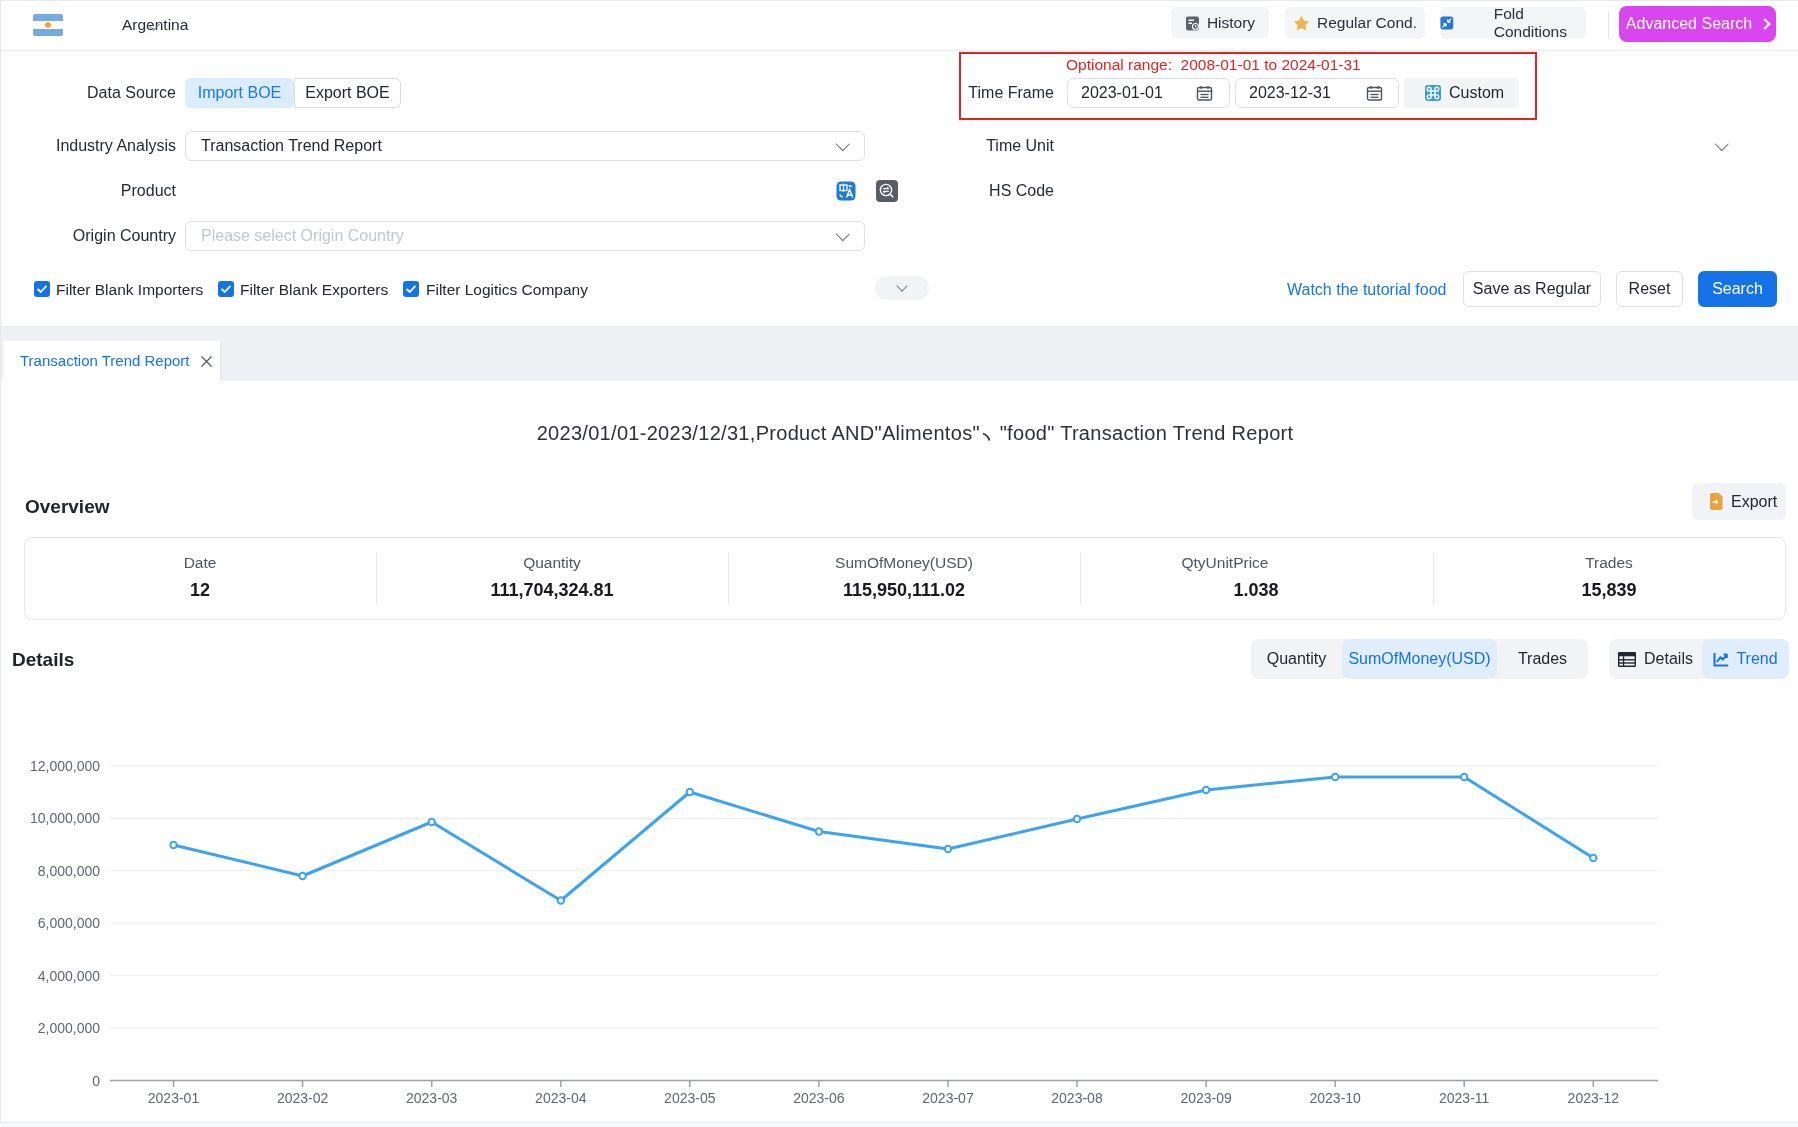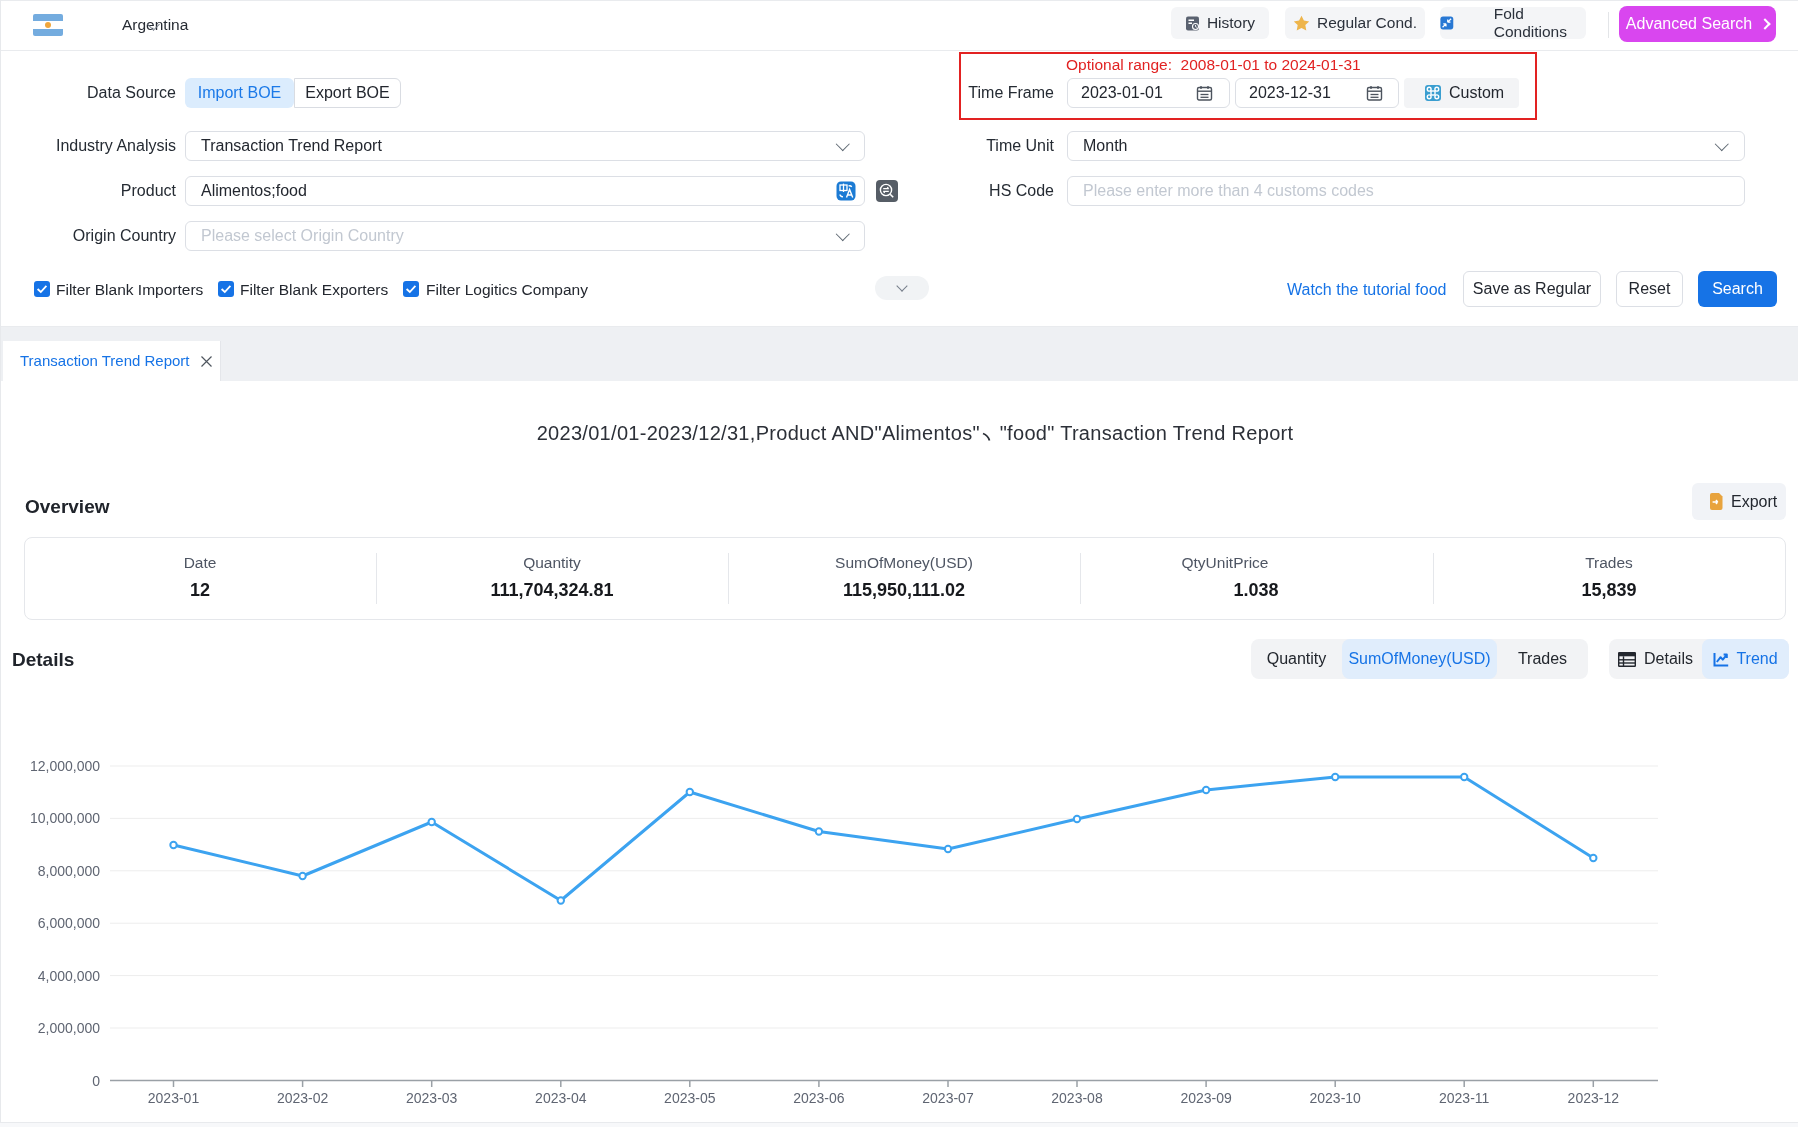--- a/index.html
+++ b/index.html
@@ -92,21 +92,20 @@
 
     <div class="flabel" style="left:0; top:33px; width:176px;">Data Source</div>
     <div class="abs" style="left:185px; top:27px; width:109px; height:30px; background:#dbecfd; border-radius:6px; color:#1b79e8; font-size:16px; display:flex; align-items:center; justify-content:center;">Import BOE</div>
     <div class="abs" style="left:294px; top:27px; width:107px; height:30px; background:#fff; border:1px solid #d9dce2; border-radius:0 6px 6px 0; color:#22262e; font-size:16px; display:flex; align-items:center; justify-content:center;">Export BOE</div>
 
     <div class="flabel" style="left:0; top:86px; width:176px;">Industry Analysis</div>
     <div class="finput" style="left:185px; top:80px; width:680px;">Transaction Trend Report</div>
     <span class="selchev" style="left:838px; top:88px;"></span>
 
     <div class="flabel" style="left:0; top:131px; width:176px;">Product</div>
-    <div class="finput" style="left:185px; top:125px; width:680px;">Alimentos;food</div>
     <svg class="abs" style="left:836px; top:130px;" width="20" height="20" viewBox="0 0 20 20">
       <rect x="0.5" y="0.5" width="19" height="19" rx="4.5" fill="#1c7bd4"></rect>
       <rect x="4" y="4" width="7" height="5.5" fill="none" stroke="#fff" stroke-width="1.3"></rect>
       <line x1="7.5" y1="2.6" x2="7.5" y2="11" stroke="#fff" stroke-width="1.3"></line>
       <path d="M4 13.5 Q4 15.5 7 15.8" stroke="#fff" stroke-width="1.3" fill="none"></path>
       <path d="M10.5 16.5 L13.6 8.5 L16.7 16.5 M11.6 14 L15.6 14" stroke="#fff" stroke-width="1.4" fill="none"></path>
       <path d="M12.5 5 Q14.5 4.2 15.8 5.8" stroke="#fff" stroke-width="1.3" fill="none"></path>
     </svg>
     <div class="abs" style="left:876px; top:129px; width:22px; height:22px; background:#565d66; border-radius:4px;">
       <svg width="22" height="22" viewBox="0 0 22 22">
@@ -169,27 +168,23 @@
             <circle cx="4.2" cy="4.2" r="1.9"></circle>
             <circle cx="11.8" cy="4.2" r="1.9"></circle>
             <circle cx="4.2" cy="11.8" r="1.9"></circle>
             <circle cx="11.8" cy="11.8" r="1.9"></circle>
           </g>
         </svg>
       <span style="font-size:16px; color:#23272f;">Custom</span>
     </div>
 
     <div class="flabel" style="left:878px; top:86px; width:176px;">Time Unit</div>
-    <div class="finput" style="left:1067px; top:80px; width:678px;">Month</div>
     <span class="selchev" style="left:1717px; top:88px;"></span>
 
     <div class="flabel" style="left:878px; top:131px; width:176px;">HS Code</div>
-    <div class="finput" style="left:1067px; top:125px; width:678px;">
-        <span class="ph">Please enter more than 4 customs codes</span>
-      </div>
 
     <div class="abs" style="left:1287px; top:230px; font-size:16px; color:#1673e6;">Watch the tutorial food</div>
     <div class="abs" style="left:1463px; top:220px; width:138px; height:36px; border:1px solid #dcdfe5; border-radius:6px; background:#fff; display:flex; align-items:center; justify-content:center; font-size:16px; color:#23272f;">Save as Regular</div>
     <div class="abs" style="left:1616px; top:220px; width:67px; height:36px; border:1px solid #dcdfe5; border-radius:6px; background:#fff; display:flex; align-items:center; justify-content:center; font-size:16px; color:#23272f;">Reset</div>
     <div class="abs" style="left:1698px; top:220px; width:79px; height:36px; border-radius:6px; background:#1673e6; display:flex; align-items:center; justify-content:center; font-size:16px; color:#fff;">Search</div>
   </div>
 
   <div id="tabbar">
     <div id="tab1">
       <span style="position:absolute; left:17px; top:0; height:40px; line-height:40px; font-size:15px; color:#1673e6;">Transaction Trend Report</span>

